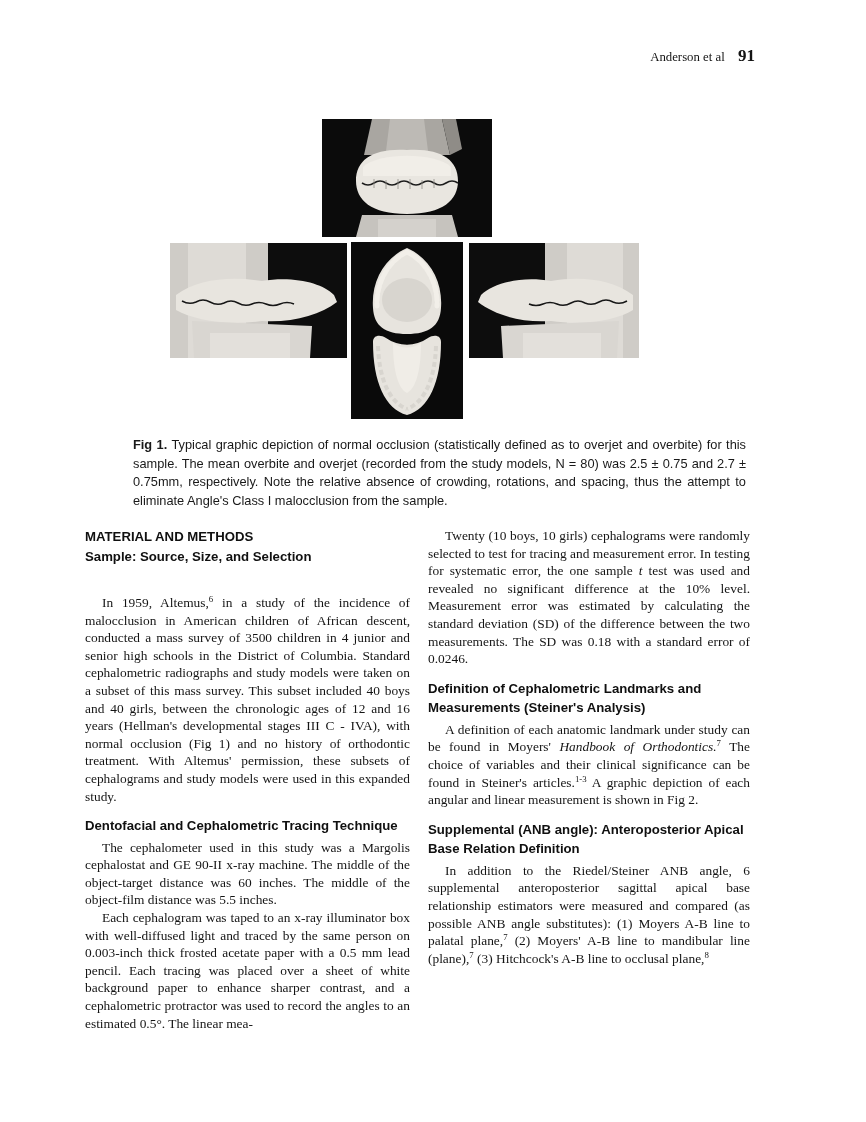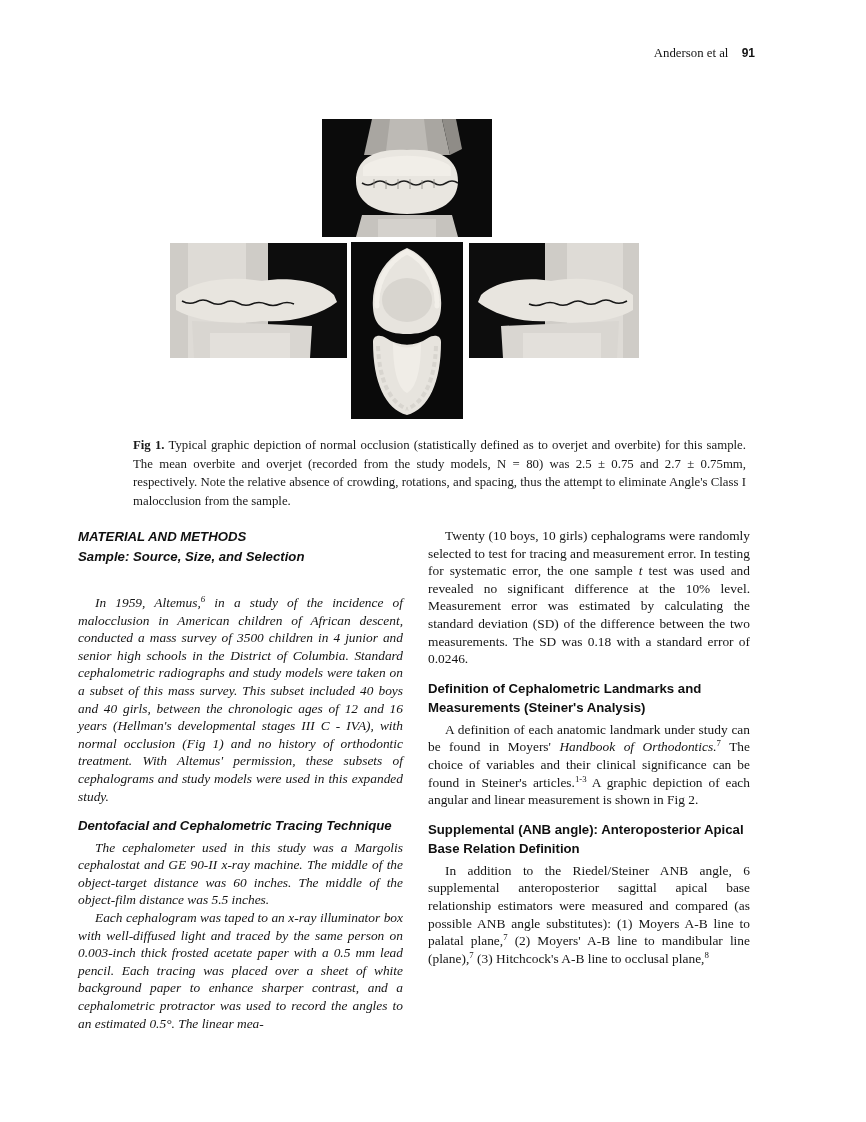--- a/index.html
+++ b/index.html
@@ -5,36 +5,36 @@
   html,body{margin:0;padding:0;background:#ffffff;}
   .page{position:relative;width:866px;height:1122px;background:#ffffff;overflow:hidden;
         font-family:"Liberation Serif",serif;color:#141414;}
 
   
   .running-head{position:absolute;left:83px;top:46px;width:672px;display:flex;
                 justify-content:space-between;align-items:flex-start;}
   .rh-left{font-style:italic;font-size:12.8px;line-height:17px;}
   .rh-right{white-space:nowrap;font-size:12.8px;}
   .rh-authors{margin-left:48px;}
-  .rh-page{font-family:Liberation Sans, sans-serif;font-weight:bold;font-style:normal;
-           font-size:12px;margin-left:10px;}
+  .rh-page{font-family:Liberation Serif, serif;font-weight:bold;font-style:normal;
+           font-size:17px;margin-left:10px;}
 
   
   .photo{position:absolute;display:block;}
   .photo svg{display:block;}
 
   
   .caption{position:absolute;left:133px;top:436px;width:613px;
-           font-family:Liberation Serif, serif;font-size:12.8px;line-height:18.6px;
+           font-family:Liberation Sans, sans-serif;font-size:12.8px;line-height:18.6px;
            text-align:justify;color:#191919;}
   .caption .bd{font-weight:bold;}
 
   
   .col{position:absolute;top:527px;font-size:13.4px;line-height:17.6px;text-align:justify;}
-  .col-left{left:78px;width:325px;font-style:italic;}
+  .col-left{left:85px;width:325px;}
   .col-right{left:428px;width:322px;}
   .col p{margin:0;}
   .col p.ind{text-indent:17px;}
   h1.h-main,h2.h-sub,h3.h-mid{font-family:"Liberation Sans",sans-serif;font-weight:bold;
       font-size:13.2px;line-height:19.5px;margin:0;color:#101010;text-align:left;}
   h2.h-sub{margin:0 0 28px 0;}
   h3.h-mid{margin:11px 0 3px 0;}
   .it{font-style:italic;}
   .bd{font-weight:bold;}
   sup.sup{font-size:0.66em;line-height:0;}

